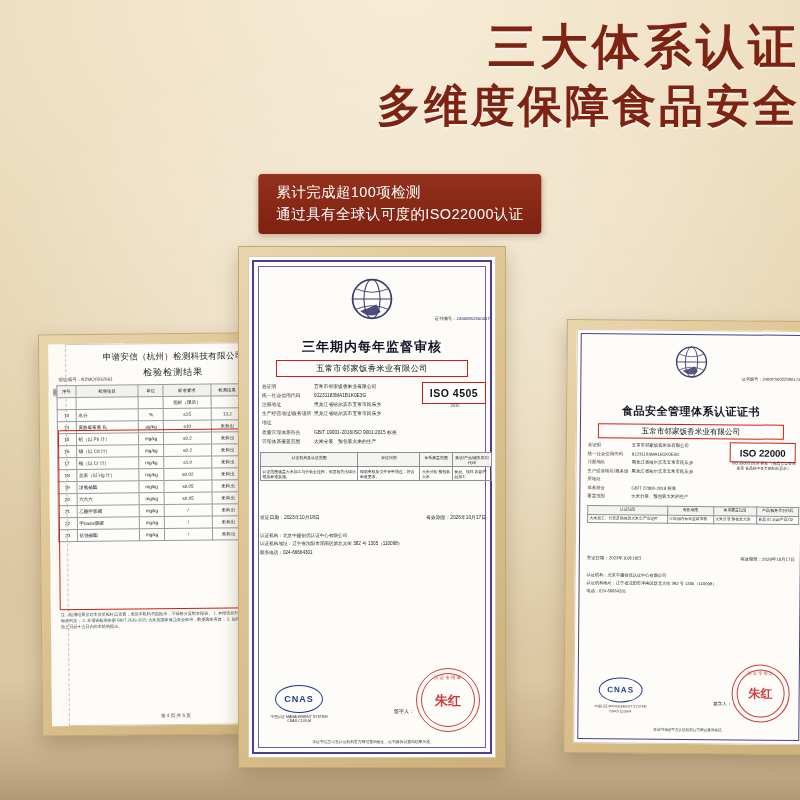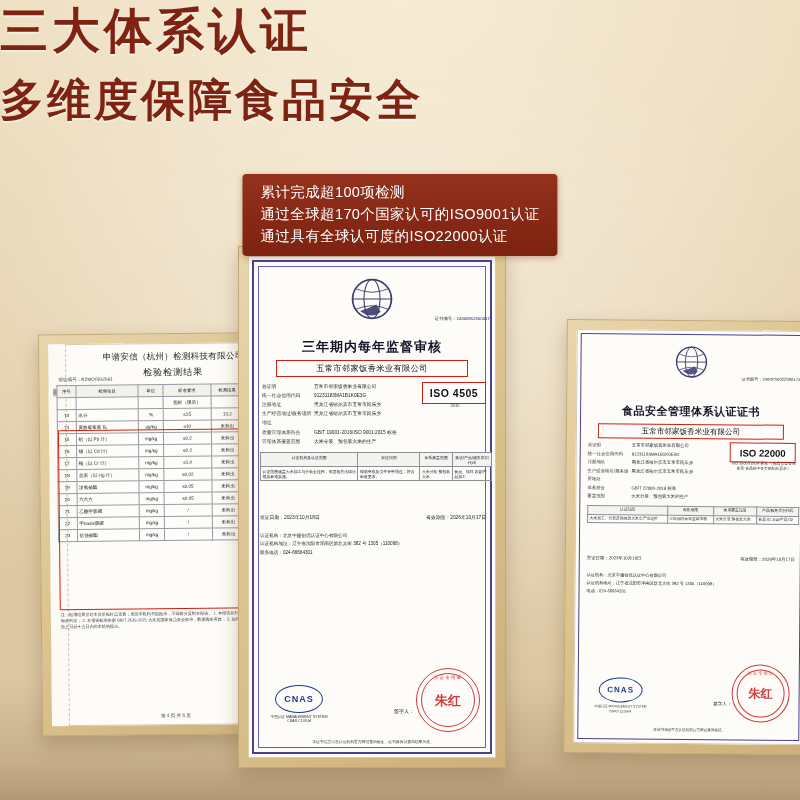--- a/index.html
+++ b/index.html
@@ -20,30 +20,30 @@
     background:radial-gradient(ellipse 90% 70% at 50% 45%, rgba(255,255,255,0.35) 0%, rgba(255,255,255,0) 60%);
     pointer-events:none;
   }
   .bottom-shadow{
     position:absolute;left:0;right:0;bottom:0;height:120px;
     background:linear-gradient(to bottom, rgba(190,165,130,0) 0%, rgba(170,142,106,0.45) 70%, rgba(150,122,88,0.6) 100%);
   }
 
   
   .headline{
-    position:absolute;top:4px;left:0;right:0;text-align:left;z-index:6;
+    position:absolute;top:20px;left:0;right:0;text-align:right;z-index:6;
   }
   .headline .l1{
     font-size:48px;line-height:1.12;font-weight:bold;color:#7e2312;
     letter-spacing:4px;
     text-shadow:0 2px 0 rgba(255,255,255,.5);
   }
   .headline .l2{
     font-size:44px;line-height:1.2;font-weight:bold;color:#7e2312;
-    letter-spacing:3px;margin-top:16px;
+    letter-spacing:3px;margin-top:6px;
     text-shadow:0 2px 0 rgba(255,255,255,.5);
   }
   .subbox{
     position:absolute;top:174px;left:50%;transform:translateX(-50%);
     z-index:7;
     background:#8a2a16;
     background:linear-gradient(180deg,#93311c 0%,#7d2211 100%);
     color:#fff;border-radius:4px;
     padding:7px 18px 9px 18px;
     text-align:left;
@@ -224,21 +224,20 @@
 
 <div class="stage">
 
   <div class="headline">
     <div class="l1 cn">三大体系认证</div>
     <div class="l2 cn">多维度保障食品安全</div>
   </div>
 
   <div class="subbox">
     <div class="cn">累计完成超100项检测</div>
-    <div class="cn">通过全球超170个国家认可的ISO9001认证</div>
     <div class="cn">通过具有全球认可度的ISO22000认证</div>
   </div>
 
   <div class="cert" id="cert-left">
     <div class="mat">
       <div class="doc">
 
         <div class="lr-leftstub">
           <span class="cn">检验检测报告</span>
         </div>

